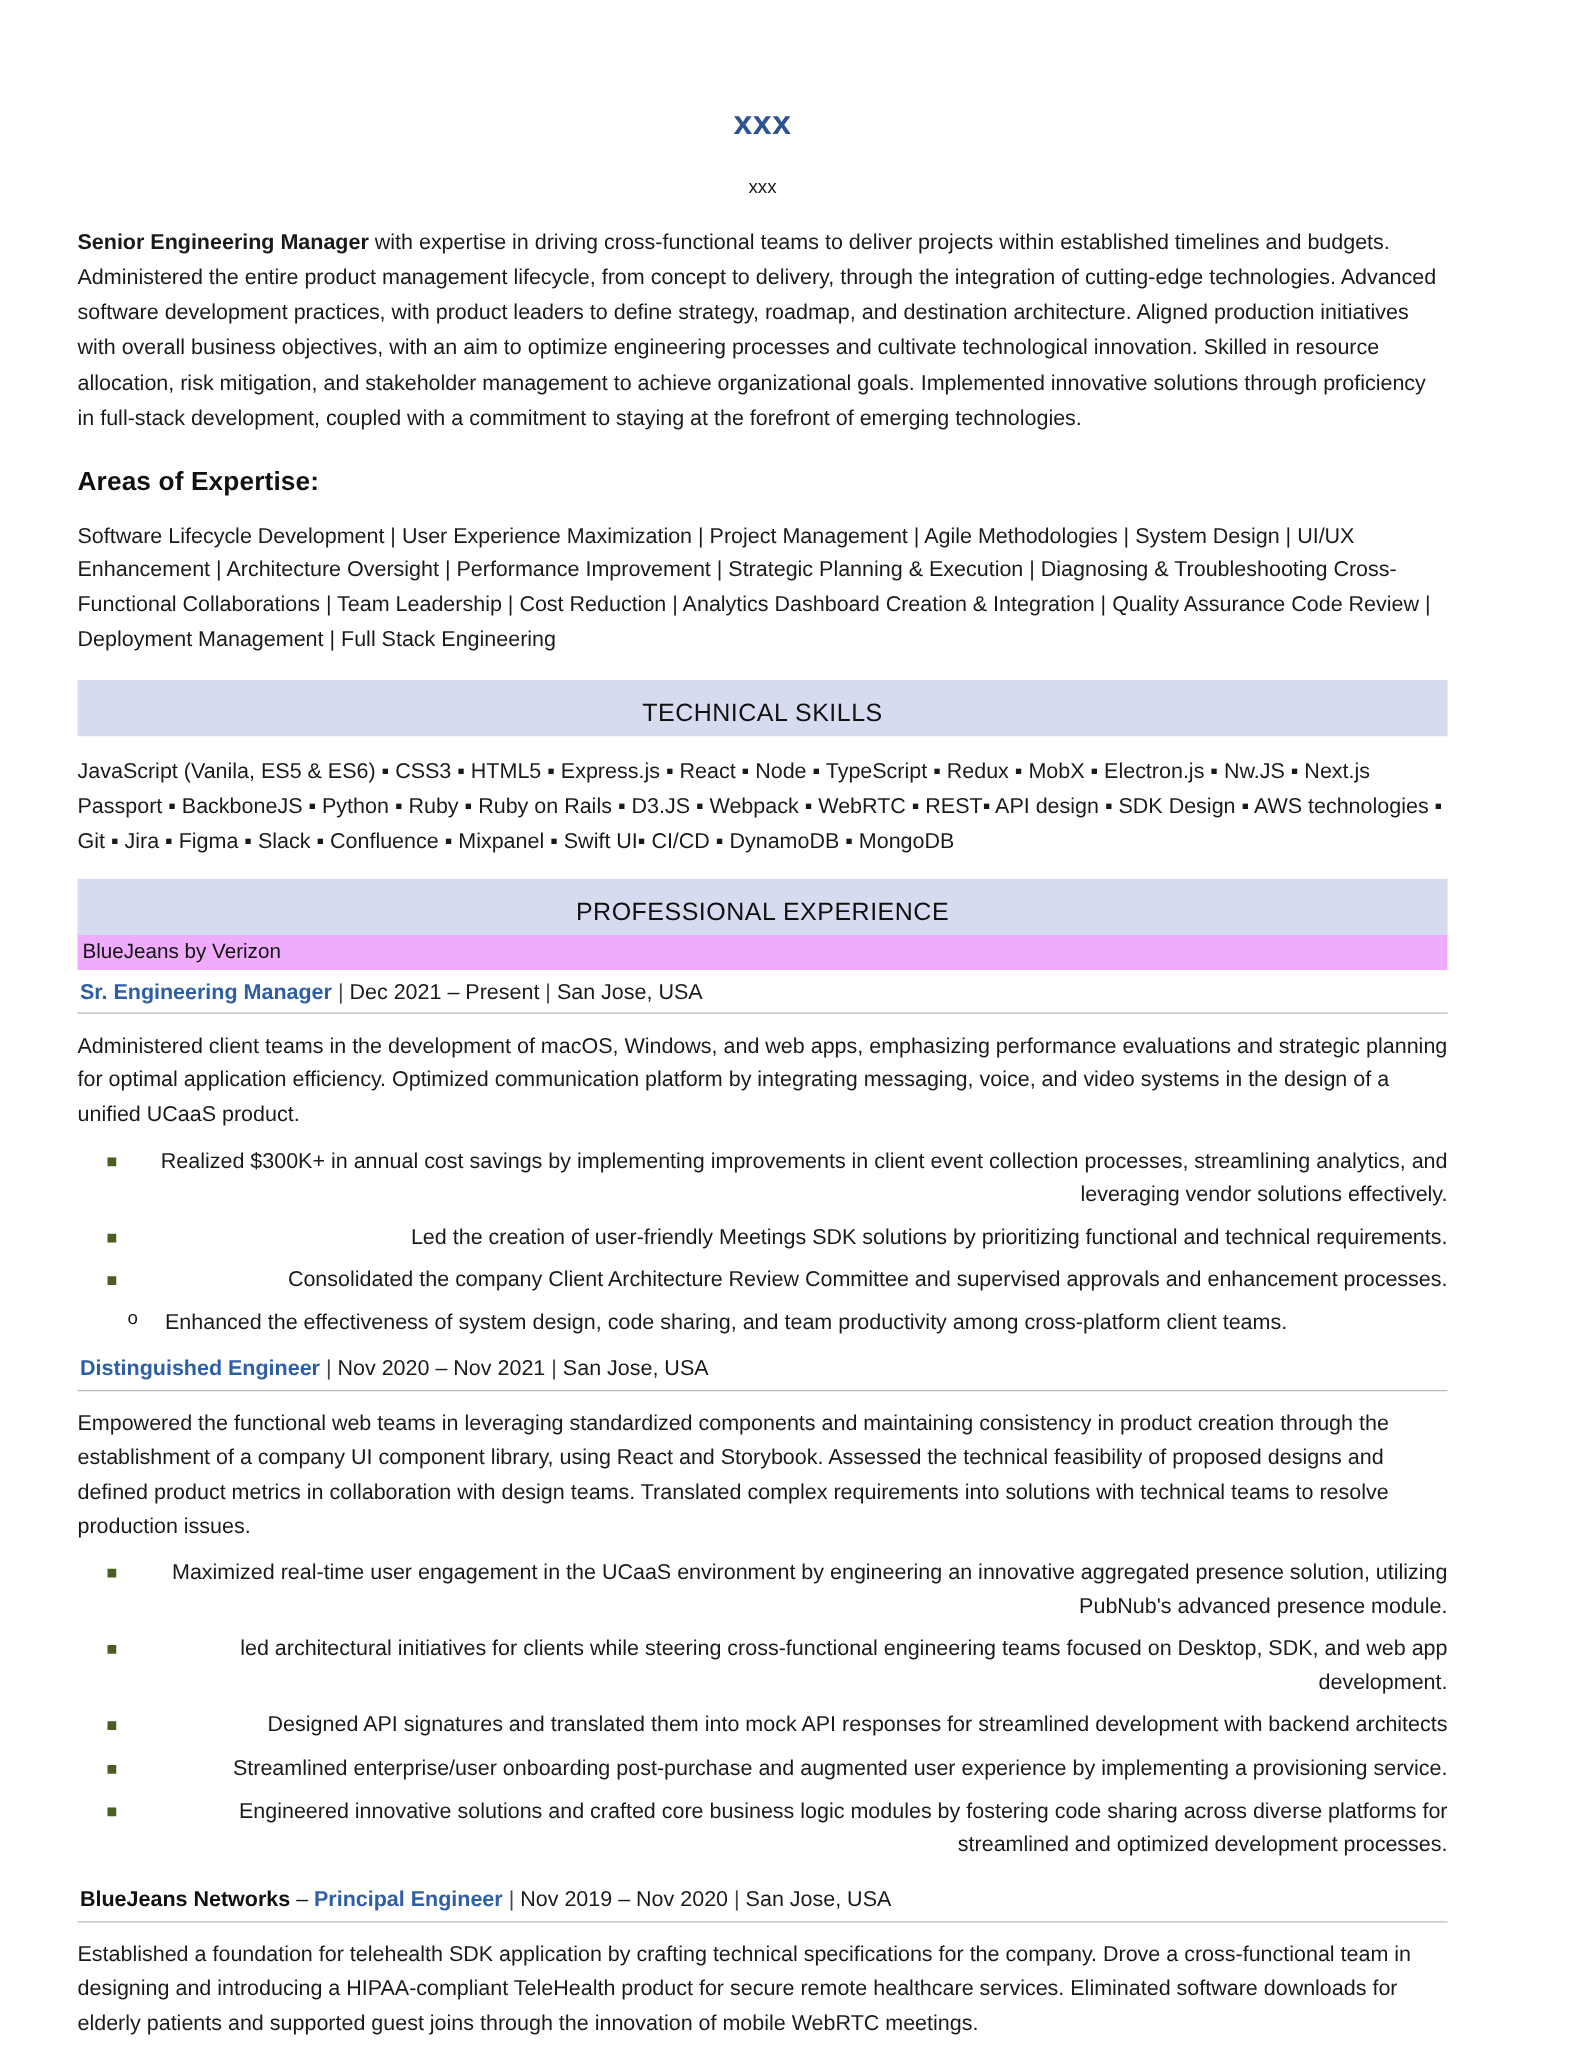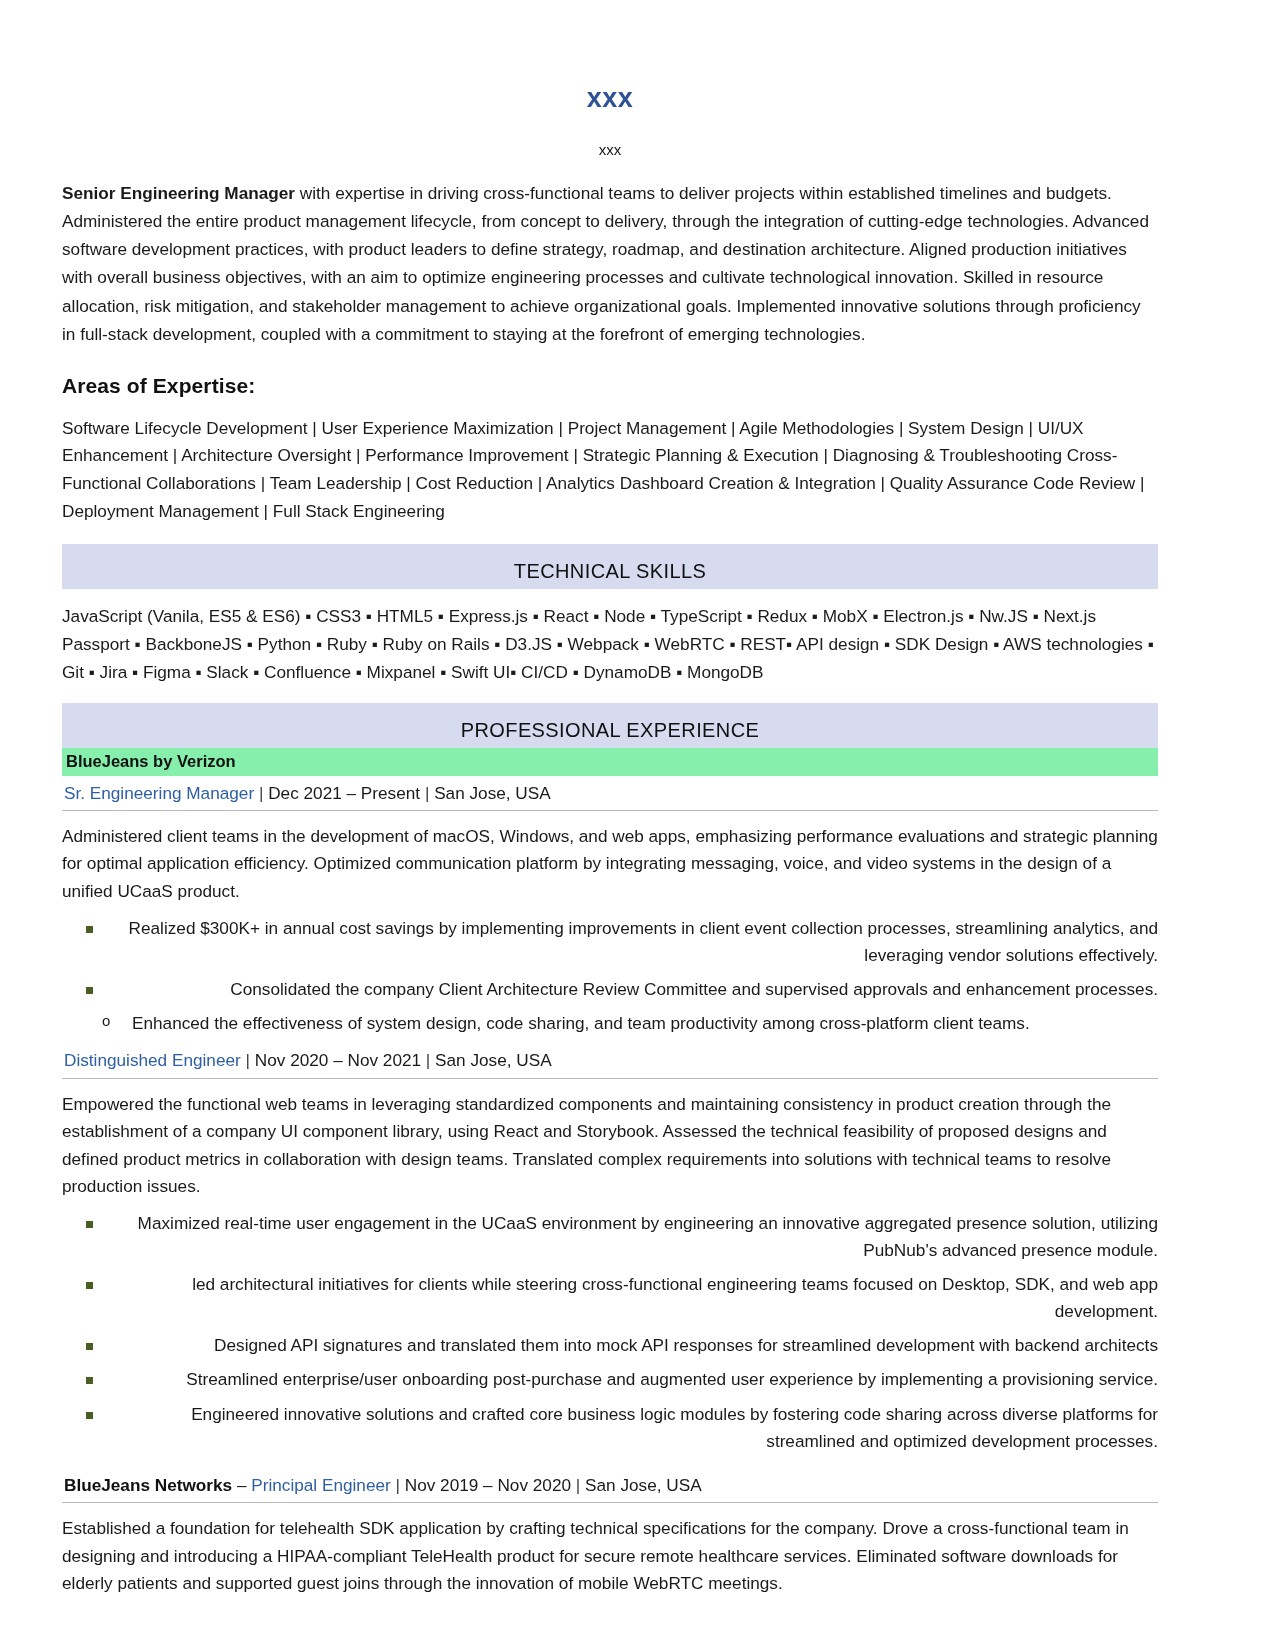--- a/index.html
+++ b/index.html
@@ -81,39 +81,39 @@
   
   .skills {
     font-size: 17.2px;
     line-height: 1.62;
     margin: 14px 0 0 0;
     color: #1a1a1a;
   }
 
   
   .company-band {
-    background: #86efac;
+    background: #f0abfc;
     font-size: 16.5px;
-    font-weight: bold;
+    font-weight: normal;
     color: #111;
     padding: 4px 4px 5px 4px;
     margin: 0;
   }
   .role-line {
     font-size: 17.2px;
     color: #1a1a1a;
     border-bottom: 1px solid #b9b9b9;
     padding: 4px 2px 6px 2px;
     margin: 2px 0 0 0;
     line-height: 1.3;
   }
   .role-line.with-company { font-weight: normal; }
   .role-title {
     color: #2e5fa3;
-    font-weight: normal;
+    font-weight: bold;
   }
   .role-company-inline {
     font-weight: bold;
     color: #111;
     margin-top: 47px;
   }
   .role-sep { color: #444; }
 
   .job-desc {
     font-size: 17.2px;
@@ -187,20 +187,21 @@
   <div class="band tight">PROFESSIONAL EXPERIENCE</div>
 
   <div class="company-band">BlueJeans by Verizon</div>
 
   <div class="role-line">
     <span class="role-title">Sr. Engineering Manager</span><span class="role-sep"> </span><span class="role-sep">|</span> <span>Dec 2021 – Present</span> <span class="role-sep">|</span> <span>San Jose, USA</span>
   </div>
   <p class="job-desc">Administered client teams in the development of macOS, Windows, and web apps, emphasizing performance evaluations and strategic planning for optimal application efficiency. Optimized communication platform by integrating messaging, voice, and video systems in the design of a unified UCaaS product.</p>
   <ul class="bullets">
     <li>Realized $300K+ in annual cost savings by implementing improvements in client event collection processes, streamlining analytics, and leveraging vendor solutions effectively.</li>
+    <li>Led the creation of user-friendly Meetings SDK solutions by prioritizing functional and technical requirements.</li>
     <li>Consolidated the company Client Architecture Review Committee and supervised approvals and enhancement processes.</li>
   </ul>
   <ul class="subbullets">
     <li>Enhanced the effectiveness of system design, code sharing, and team productivity among cross-platform client teams.</li>
   </ul>
 
   <div class="spacer-6"></div>
 
   <div class="role-line">
     <span class="role-title">Distinguished Engineer</span> <span class="role-sep">|</span> <span>Nov 2020 – Nov 2021</span> <span class="role-sep">|</span> <span>San Jose, USA</span>

